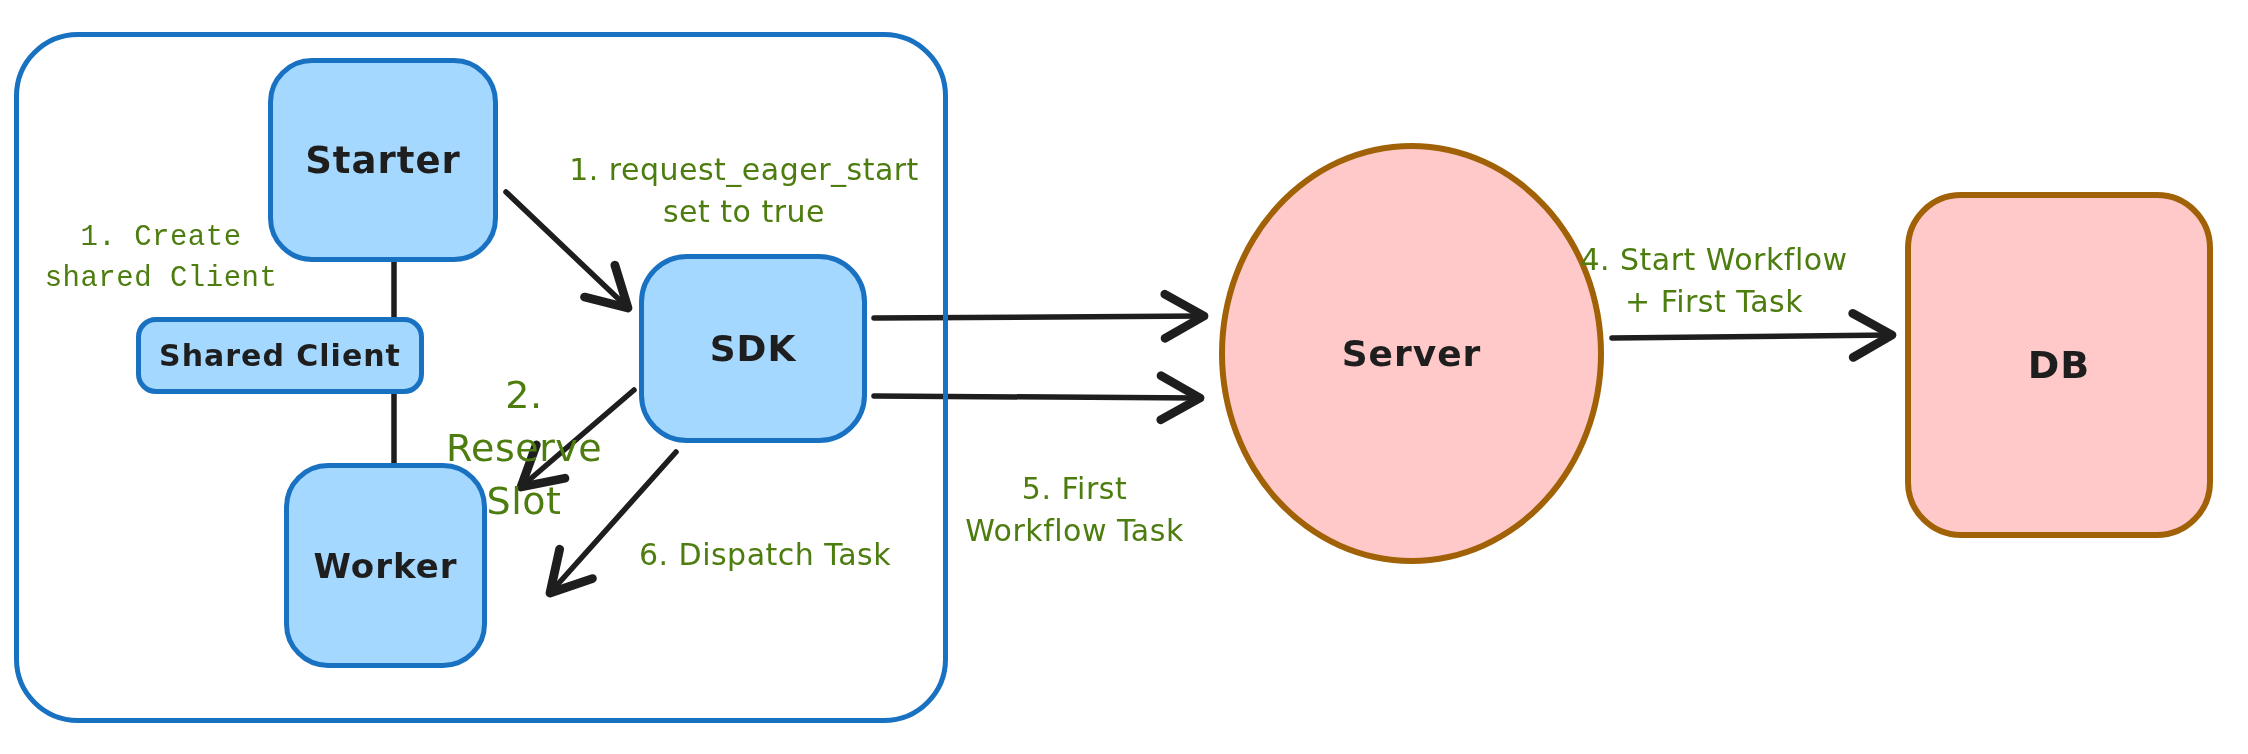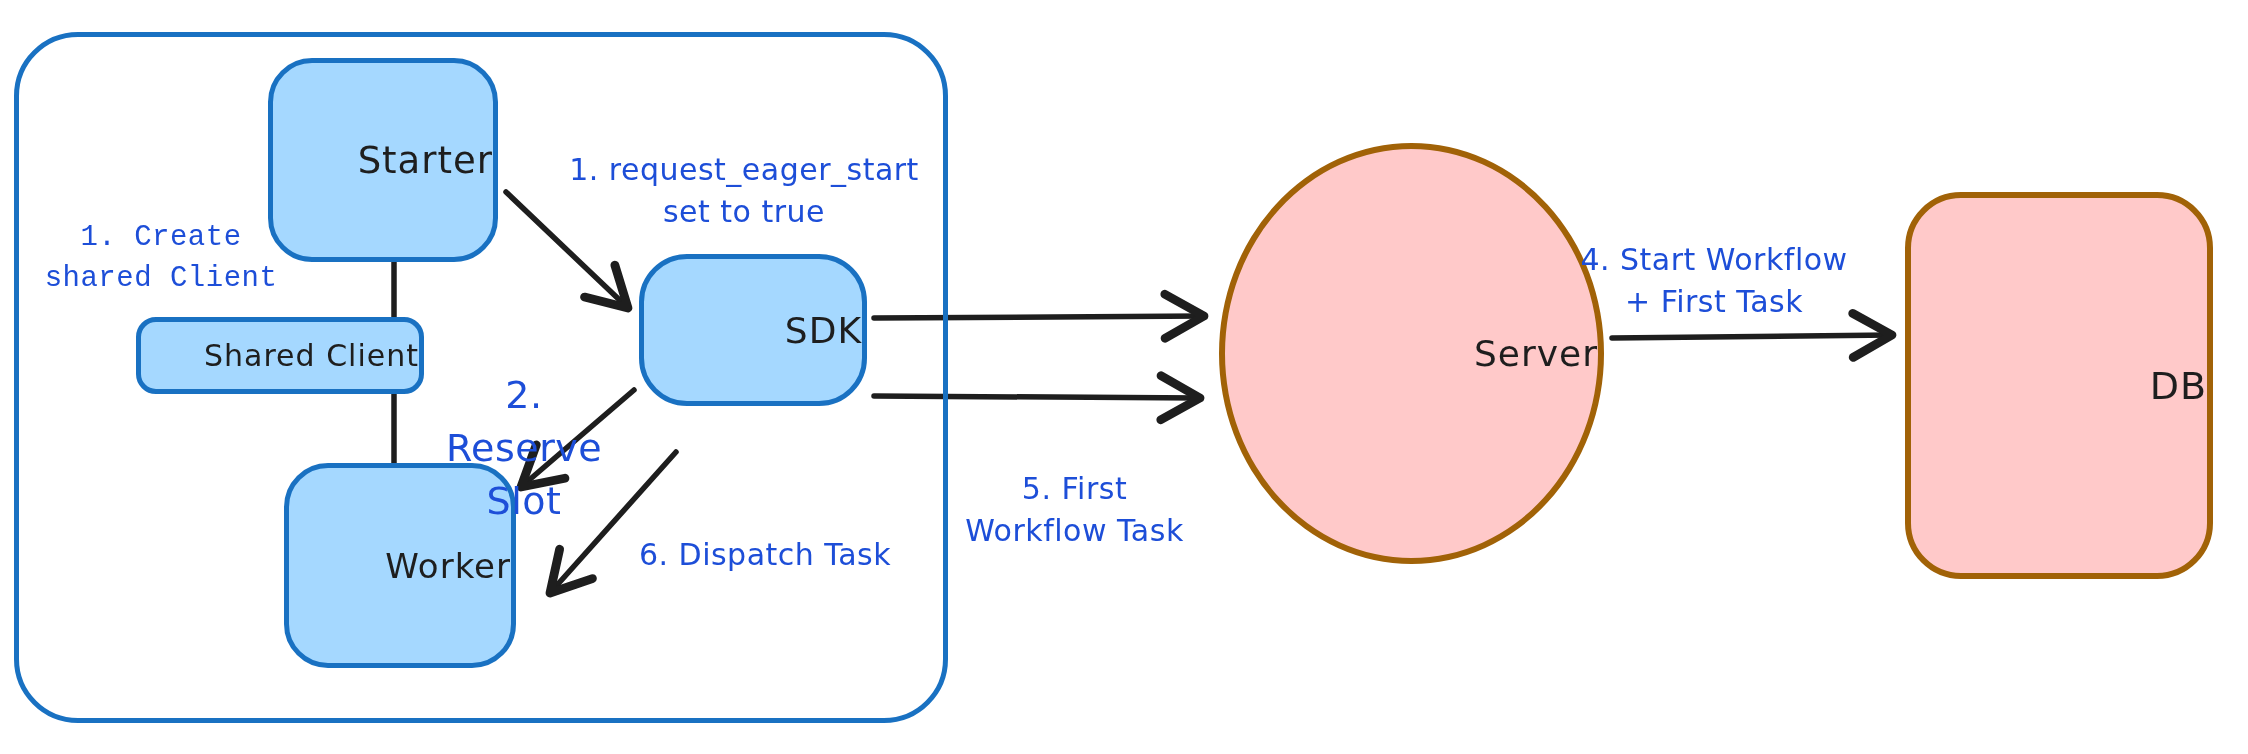--- a/index.html
+++ b/index.html
@@ -41,48 +41,48 @@
     font-weight: 600;
     letter-spacing: 1px;
     color: #1971c2;
   }
   
   .node {
     position: absolute;
     box-sizing: border-box;
     display: flex;
     align-items: center;
-    justify-content: flex-end;
+    justify-content: center;
     text-align: center;
-    font-weight: 400;
+    font-weight: 700;
     letter-spacing: 1px;
   }
   .node.blue {
     background: #a5d8ff;
     border: 5px solid #1971c2;
   }
   .node.red {
     background: #ffc9c9;
     border: 6px solid #a16207;
   }
   .node-starter   { left: 268px;  top: 58px;  width: 230px; height: 204px; border-radius: 44px; font-size: 37px; }
   .node-shared-client { left: 136px; top: 317px; width: 288px; height: 77px; border-radius: 20px; font-size: 30px; }
-  .node-worker    { left: 284px;  top: 463px; width: 232px; height: 205px; border-radius: 44px; font-size: 34px; }
-  .node-sdk       { left: 639px;  top: 254px; width: 228px; height: 152px; border-radius: 48px; font-size: 36px; }
+  .node-worker    { left: 284px;  top: 463px; width: 203px; height: 205px; border-radius: 44px; font-size: 34px; }
+  .node-sdk       { left: 639px;  top: 254px; width: 228px; height: 189px; border-radius: 48px; font-size: 36px; }
   .node-server    { left: 1219px; top: 143px; width: 385px; height: 421px; border-radius: 50%;  font-size: 36px; }
-  .node-db        { left: 1905px; top: 192px; width: 308px; height: 387px; border-radius: 56px; font-size: 38px; }
+  .node-db        { left: 1905px; top: 192px; width: 308px; height: 346px; border-radius: 56px; font-size: 38px; }
   
   .note {
     position: absolute;
     text-align: center;
     white-space: pre-line;
     font-size: 30px;
     line-height: 1.4;
     letter-spacing: 0.5px;
-    color: #1d4ed8;
+    color: #4d7c0f;
   }
   .note-create   { left: 31px;   top: 218px; width: 260px; font-size: 29px; font-family: Liberation Mono, monospace; }
   .note-eager-start { left: 539px; top: 149px; width: 410px; }
   .note-reserve  { left: 424px;  top: 369px; width: 200px; font-size: 38px; }
   .note-dispatch { left: 615px;  top: 534px; width: 300px; }
   .note-eager-true { left: 925px; top: 249px; width: 295px; }
   .note-first-wft  { left: 922px; top: 424px; width: 305px; margin-top: 44px; }
   .note-start-wf   { left: 1539px; top: 239px; width: 350px; }
 </style>
 </head>

